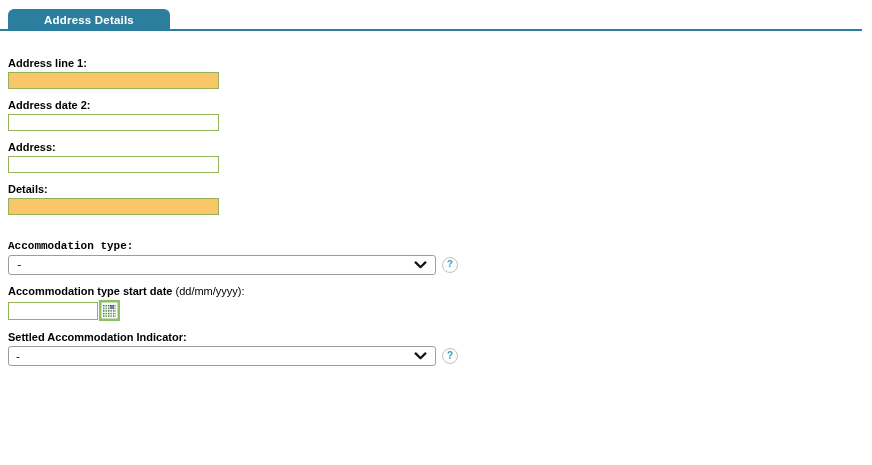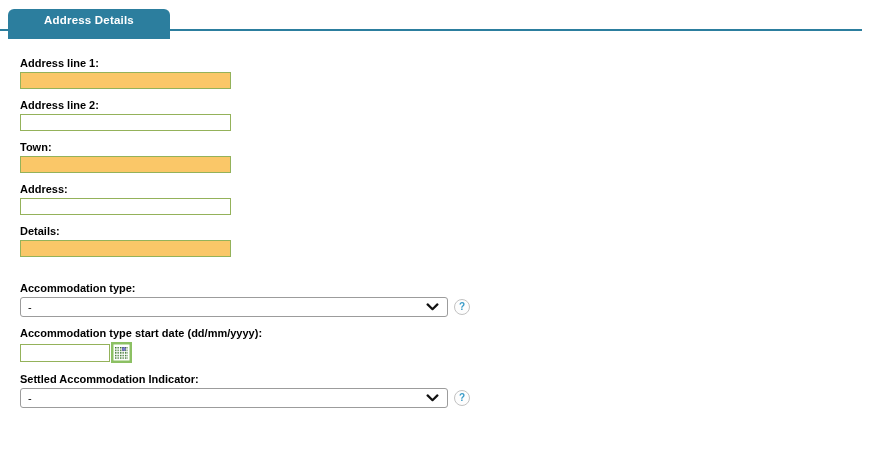--- a/index.html
+++ b/index.html
@@ -9,46 +9,46 @@
     background: #ffffff;
     font-family: "Liberation Sans", sans-serif;
     color: #000;
     overflow: hidden;
   }
 
   
   .header { position: relative; height: 31px; }
   .tab {
     position: absolute; left: 8px; top: 9px;
-    width: 162px; height: 30px;
+    width: 162px; height: 22px;
     background: #2C7E9E;
     border-radius: 6px 6px 0 0;
     color: #fff; font-weight: bold; font-size: 11.5px;
     text-align: center; line-height: 22px;
     letter-spacing: .2px;
     cursor: default;
   }
   .header-line {
     position: absolute; left: 0; top: 29px;
     width: calc(100% - 10px); height: 2px;
     background: #2C7E9E;
   }
 
   
-  .content { padding-left: 20px; }
+  .content { padding-left: 8px; }
   .group { margin: 0; }
   .group.first { margin-top: 26px; }
   .group + .group { margin-top: 10px; }
-  .group.section-gap { margin-top: 25px; }
+  .group.section-gap { margin-top: 25px; font-family: Liberation Mono, monospace; }
 
   .lbl {
     display: block; font-size: 11px; font-weight: bold;
     line-height: 13px; margin-bottom: 2px;
   }
-  .lbl .normal { font-weight: bold; }
+  .lbl .normal { font-weight: normal; }
 
   .txt {
     display: block;
     width: 211px; height: 17px;
     border: 1px solid #94B25A;
     background: #ffffff;
     font-family: "Liberation Sans", sans-serif;
     font-size: 11px; padding: 0 4px;
     outline: none;
   }
@@ -93,28 +93,24 @@
 </div>
 
 <div class="content">
 
   <div class="group first">
     <label class="lbl">Address line 1:</label>
     <input class="txt req" type="text" value="" style="">
   </div>
 
   <div class="group">
-    <label class="lbl">Address line 2:</label>
+    <label class="lbl">Address date 2:</label>
     <input class="txt" type="text" value="" style="">
   </div>
 
-  <div class="group">
-    <label class="lbl">Town:</label>
-    <input class="txt req" type="text" value="" style="">
-  </div>
 
   <div class="group">
     <label class="lbl">Address:</label>
     <input class="txt" type="text" value="" style="">
   </div>
 
   <div class="group">
     <label class="lbl">Details:</label>
     <input class="txt req" type="text" value="" style="">
   </div>

